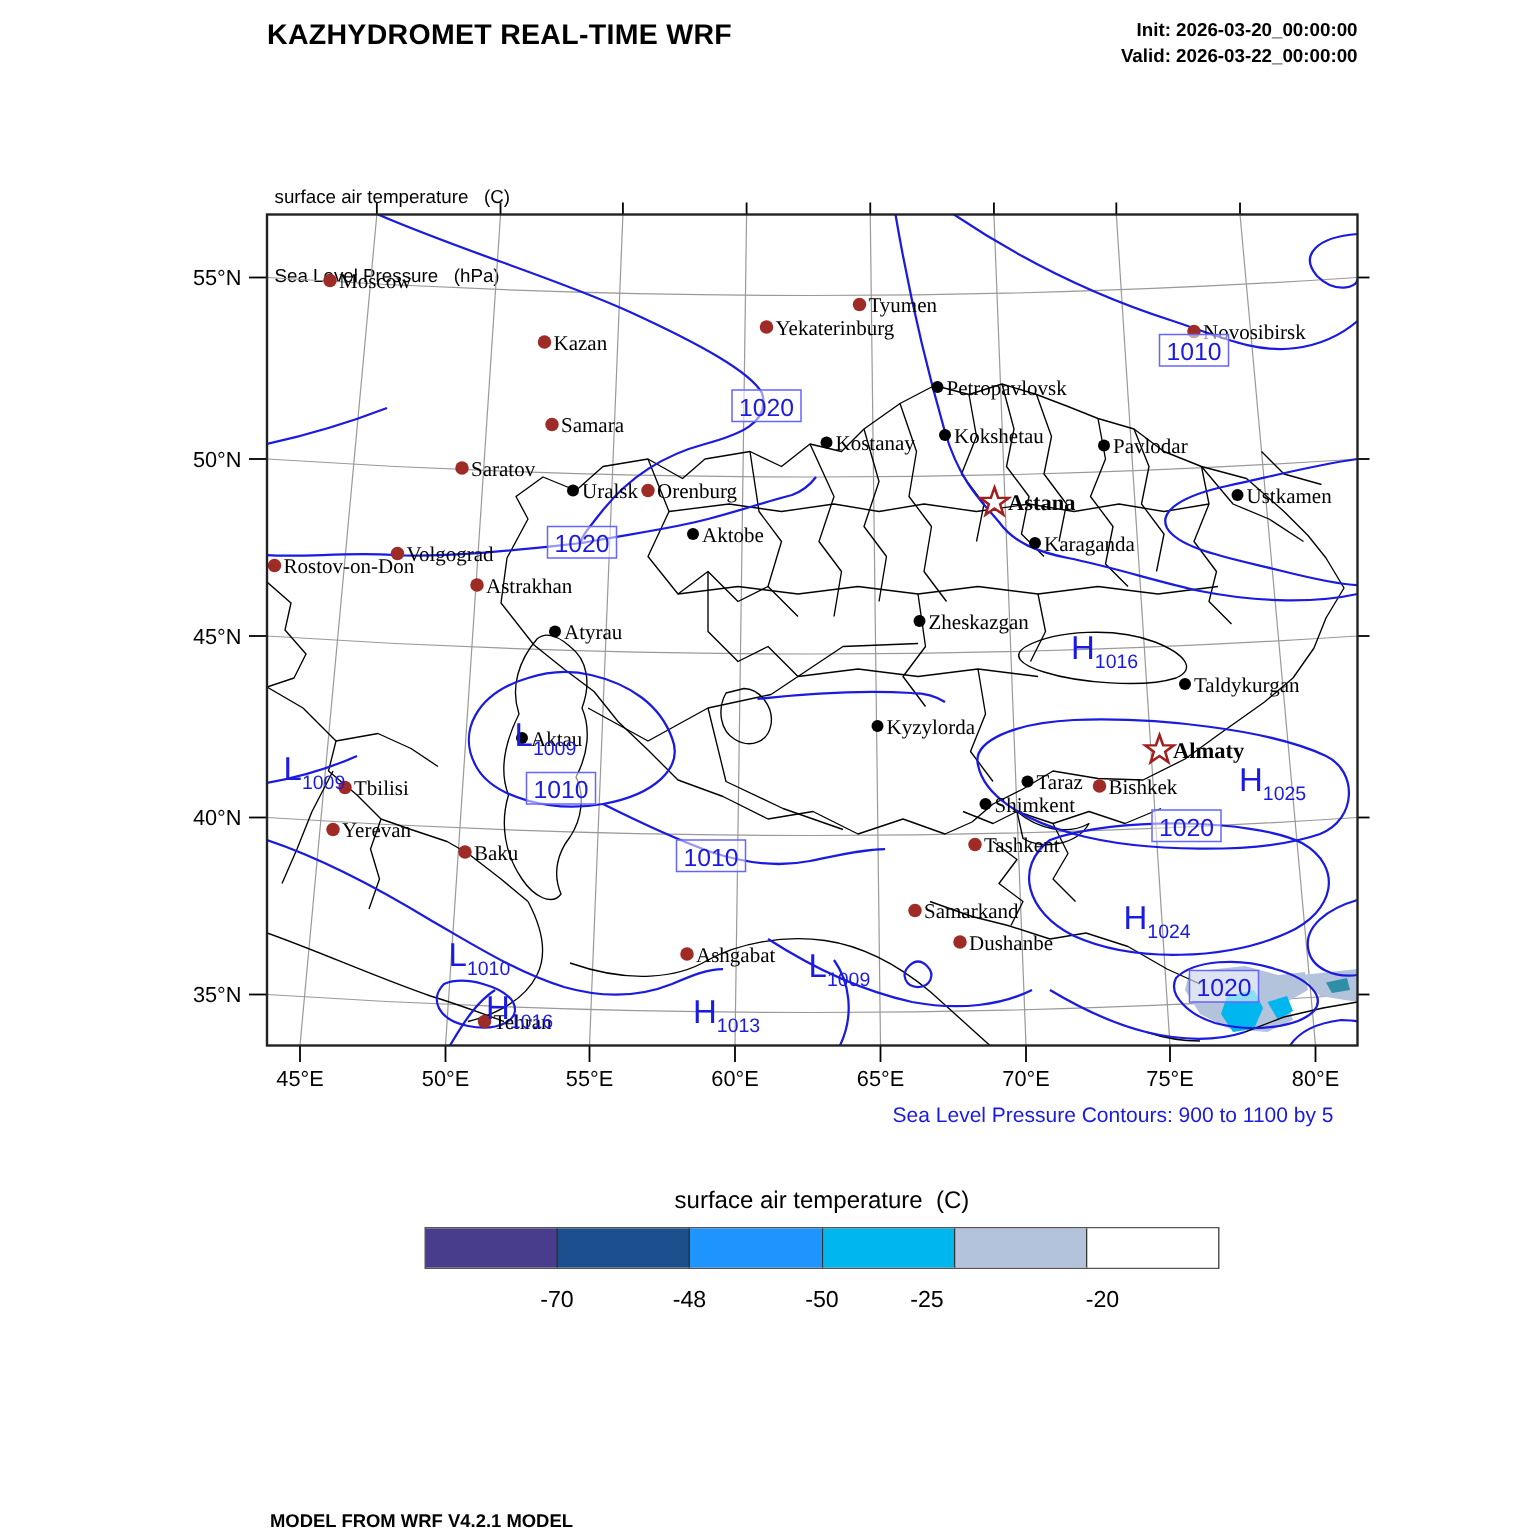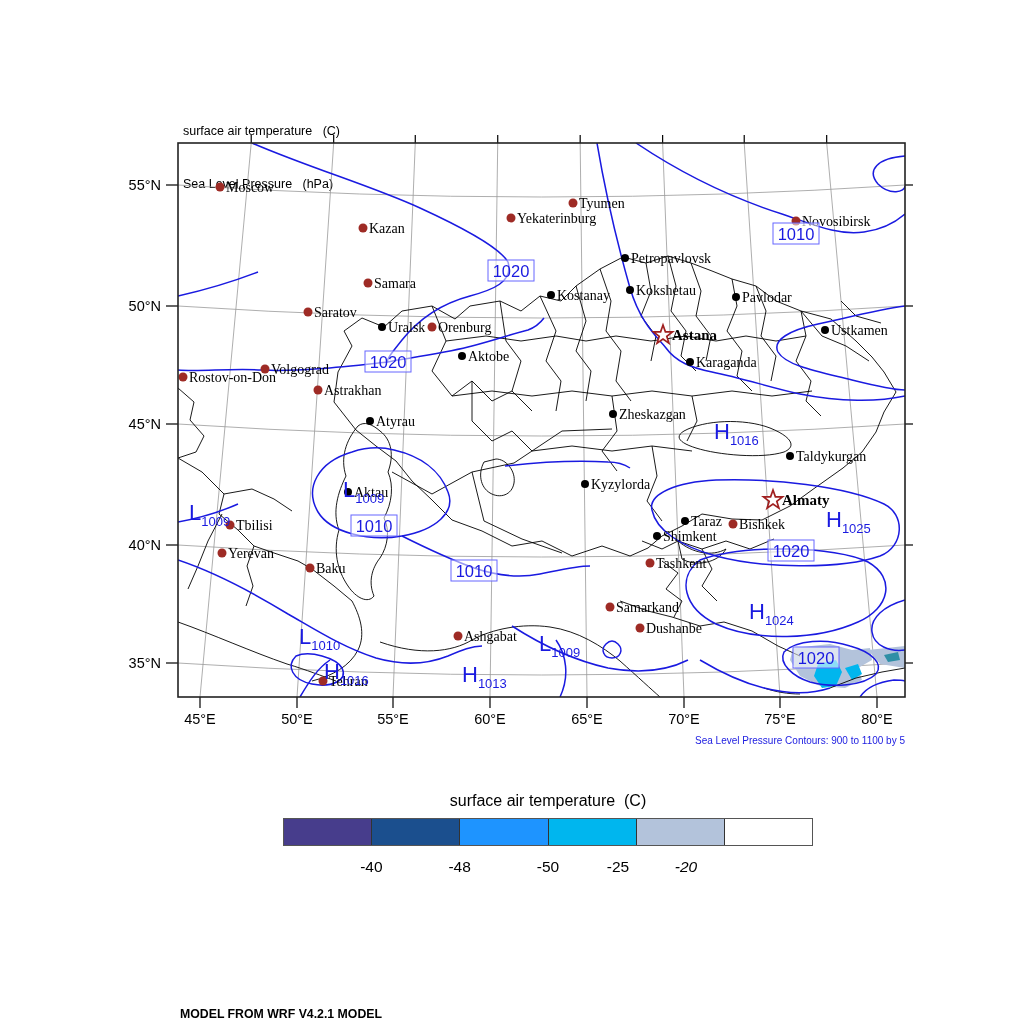--- a/index.html
+++ b/index.html
@@ -1,37 +1,42 @@
 <!DOCTYPE html>
 <html><head>
 <meta charset="utf-8">
 <style>
   html,body{margin:0;padding:0;background:#fff;}
   .page{position:relative;width:1024px;height:1024px;background:#fff;overflow:hidden;
         font-family:"Liberation Sans",sans-serif;color:#000;}
   .title{position:absolute;left:178px;top:13px;font-size:19px;font-weight:bold;letter-spacing:.2px;}
   .run-times{position:absolute;right:119px;top:12px;text-align:right;font-size:12.5px;font-weight:bold;line-height:1.35;}
   .subtitle{position:absolute;left:183px;top:88px;font-size:12.5px;line-height:1.4;white-space:pre;}
-  .contour-note{position:absolute;right:119px;top:735px;font-size:10px;color:#1a1ae0;}
+  .contour-note{position:absolute;right:135px;top:735px;font-size:14px;color:#1a1ae0;}
   .cbar-title{position:absolute;left:283px;top:792px;width:530px;text-align:center;font-size:16px;white-space:pre;}
   .cbar{position:absolute;left:283px;top:818px;width:530px;height:28px;display:flex;
         border:1px solid #555;box-sizing:border-box;}
   .cbar .seg{flex:1;border-right:1px solid #333;}
   .cbar .seg:last-child{border-right:none;}
   .cbar-label{position:absolute;top:858px;transform:translateX(-50%);font-size:15.5px;}
   .footer{position:absolute;left:180px;top:972px;font-size:12.3px;font-weight:bold;line-height:1.4;white-space:pre;}
   svg text{font-family:"Liberation Sans",sans-serif;}
   svg text.city{font-family:"Liberation Serif",serif;}
 </style>
 </head>
 <body>
 
 <div class="page">
 
-
+  <div class="title">KAZHYDROMET REAL-TIME WRF</div>
+
+  <div class="run-times">
+    <div>Init: 2026-03-20_00:00:00</div>
+    <div>Valid: 2026-03-22_00:00:00</div>
+  </div>
 
   <div class="subtitle">
     <div>surface air temperature   (C)</div>
     <div>Sea Level Pressure   (hPa)</div>
   </div>
 
   <svg id="map-svg" width="1024" height="1024" viewBox="0 0 1024 1024" style="position:absolute;left:0;top:0;">
     <defs>
       <clipPath id="mapclip">
           <rect x="178" y="143" width="727" height="554"></rect>
@@ -286,24 +291,24 @@
   <div class="cbar-title">surface air temperature  (C)</div>
   <div class="cbar" id="cbar">
       <div class="seg" style="background: rgb(71, 61, 140);"></div>
       <div class="seg" style="background: rgb(27, 79, 142);"></div>
       <div class="seg" style="background: rgb(30, 148, 255);"></div>
       <div class="seg" style="background: rgb(0, 182, 238);"></div>
       <div class="seg" style="background: rgb(179, 195, 219);"></div>
       <div class="seg" style="background: rgb(255, 255, 255);"></div>
     </div>
   <div id="cbar-labels">
-      <div class="cbar-label" style="left: 371.333px;">-40</div>
+      <div class="cbar-label" style="left: 371.333px;">-70</div>
       <div class="cbar-label" style="left: 459.667px;">-48</div>
       <div class="cbar-label" style="left: 548px;">-50</div>
       <div class="cbar-label" style="left: 618px;">-25</div>
-      <div class="cbar-label" style="left: 686px; font-style: italic;">-20</div>
+      <div class="cbar-label" style="left: 735px;">-20</div>
     </div>
 
   <div class="footer">
     <div>MODEL FROM WRF V4.2.1 MODEL</div>
     
   </div>
 </div>
 
 </body></html>

